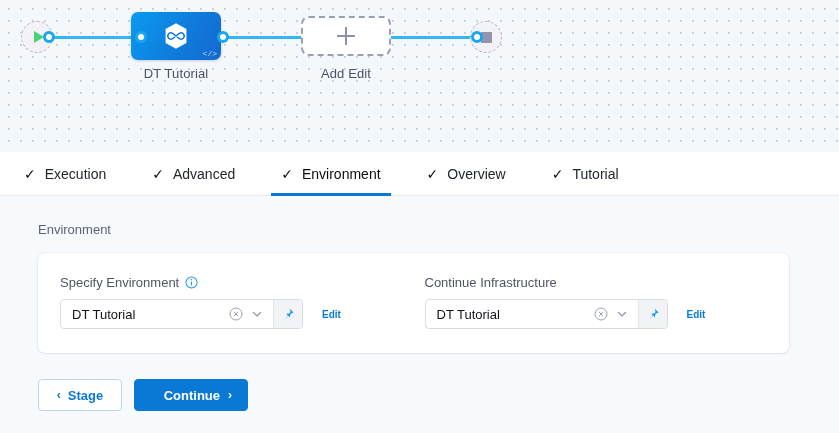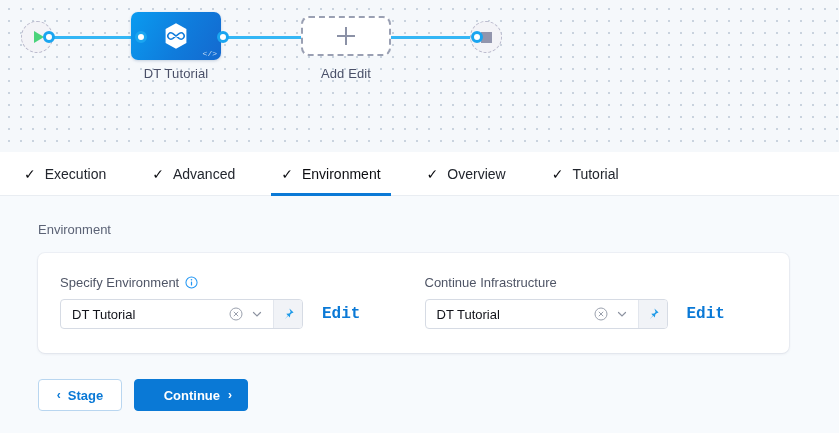--- a/index.html
+++ b/index.html
@@ -213,25 +213,24 @@
   .pin-btn {
     width: 29px; height: 100%;
     background: #f1f3f7;
     border-left: 1px solid #e2e6ed;
     display: flex; align-items: center; justify-content: center;
     cursor: pointer; flex: none;
   }
   .pin-ic { width: 14px; height: 14px; }
   .edit-link {
     margin-left: 19px;
-    font-size: 16px;
+    font-size: 10px;
     font-weight: bold;
     color: #0a79d6;
     cursor: pointer;
-    font-family: Liberation Mono, monospace;
   }
 
   
   .footer { margin-top: 26px; display: flex; gap: 12px; }
   .btn {
     height: 32px;
     border-radius: 4px;
     font-size: 13px;
     font-weight: bold;
     display: inline-flex; align-items: center; justify-content: center;

